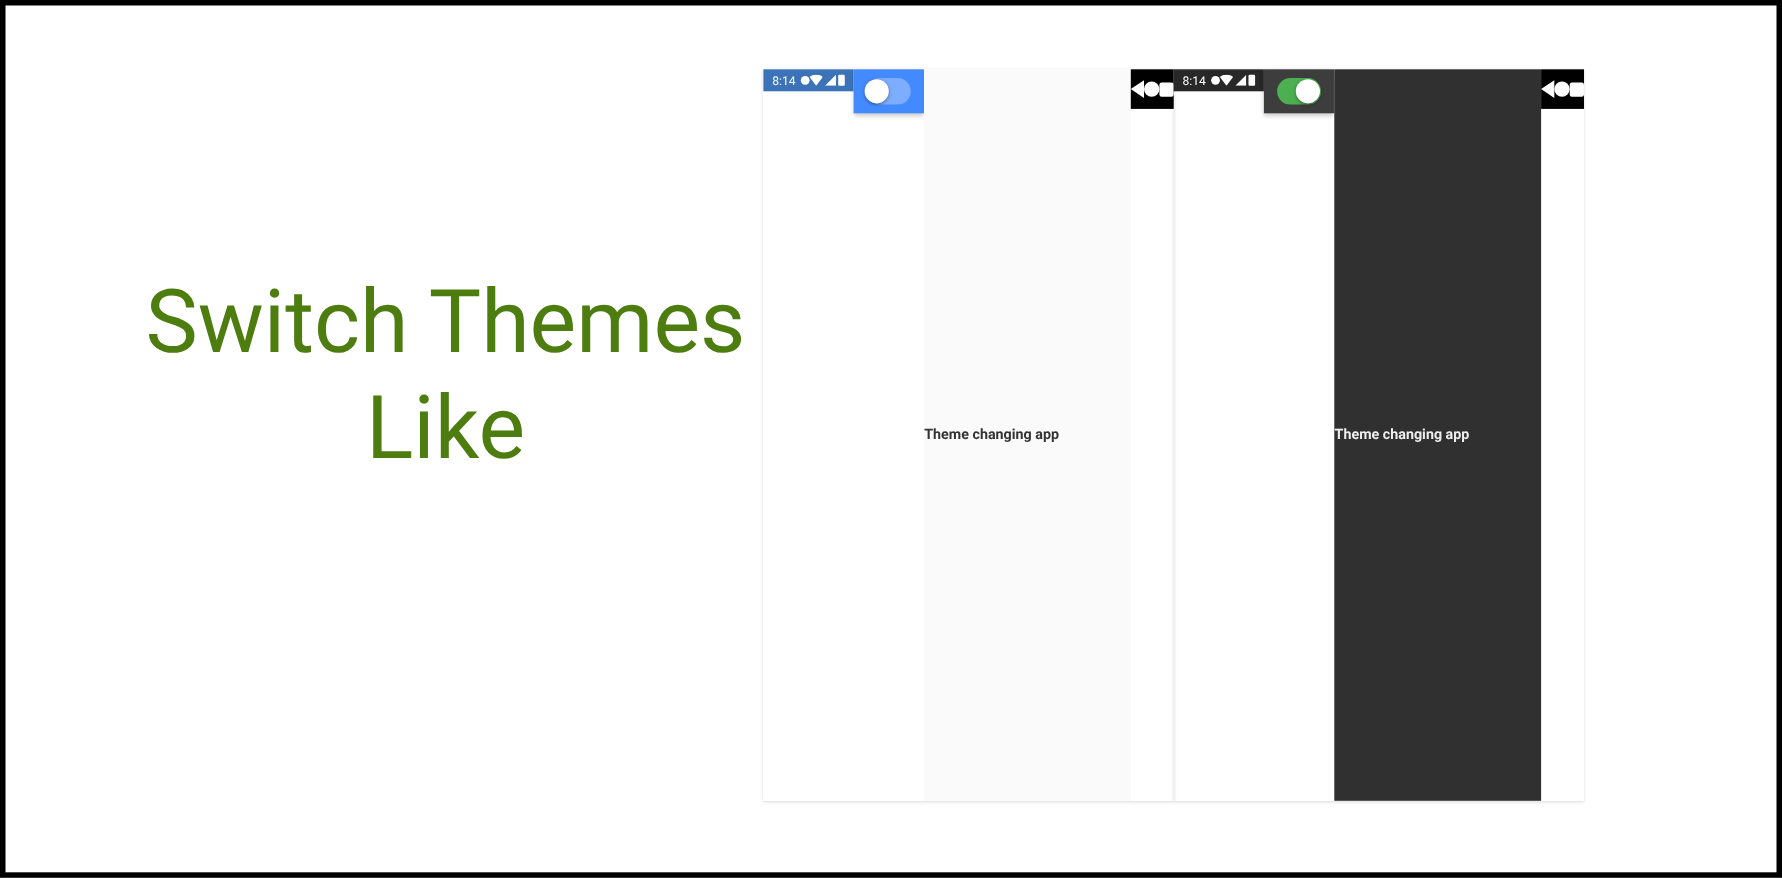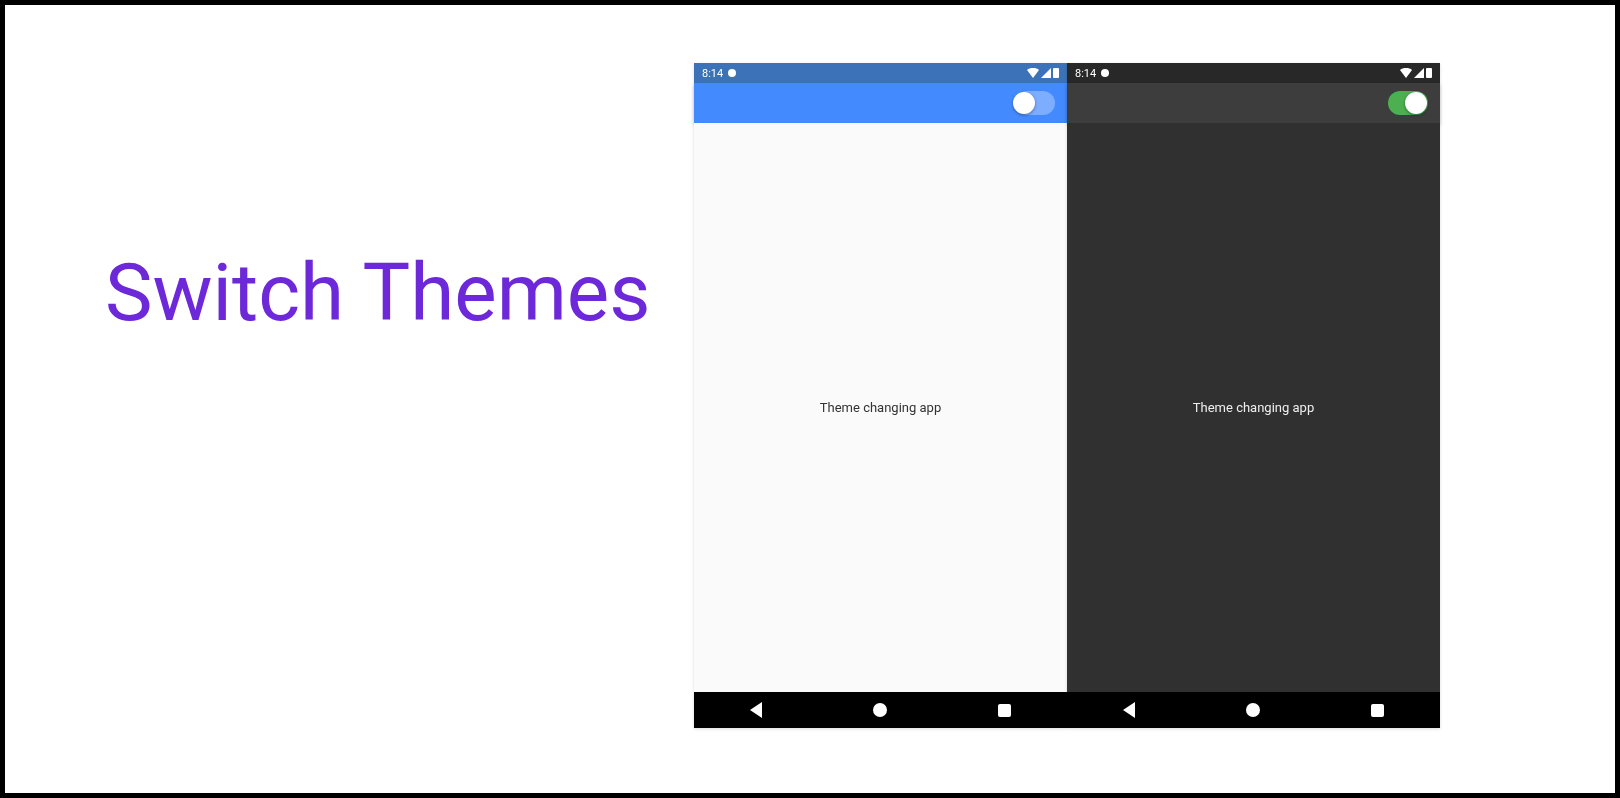--- a/index.html
+++ b/index.html
@@ -25,38 +25,38 @@
       position: relative;
     }
     
     .headline {
       position: absolute;
       left: 100px;
       top: 240px;
       font-size: 80px;
       font-weight: 400;
       line-height: 1.2;
-      text-align: left;
+      text-align: center;
       width: 600px;
-      color: #6d28d9;
+      color: #4d7c0f;
     }
     
     .phones {
       position: absolute;
       right: 175px;
       top: 58px;
       display: flex;
       gap: 0;
     }
     
     .phone {
       width: 373px;
       height: 665px;
       display: flex;
-      flex-direction: column;
+      flex-direction: row;
       box-shadow: 0 1px 3px rgba(0,0,0,0.15);
     }
     
     .status-bar {
       height: 20px;
       display: flex;
       justify-content: space-between;
       align-items: center;
       padding: 0 8px;
       font-size: 11px;
@@ -160,21 +160,22 @@
     }
     
     .toggle-switch.on .toggle-knob {
       right: 1px;
     }
     
     .app-body {
       flex: 1;
       display: flex;
       align-items: center;
-      justify-content: center;
+      justify-content: flex-start;
+      font-weight: bold;
     }
     
     .app-body.light {
       background: #fafafa;
     }
     
     .app-body.dark {
       background: #303030;
     }
     
@@ -228,20 +229,21 @@
       border-radius: 2px;
     }
   </style>
 </head>
 <body>
 
 <div class="frame">
 
   <div class="headline">
     <div>Switch Themes</div>
+    <div>Like</div>
   </div>
 
   <div class="phones">
 
     <div class="phone">
       <div class="status-bar light">
         <div class="status-left">
           <span>8:14</span>
           <span class="debug-icon"></span>
         </div>

